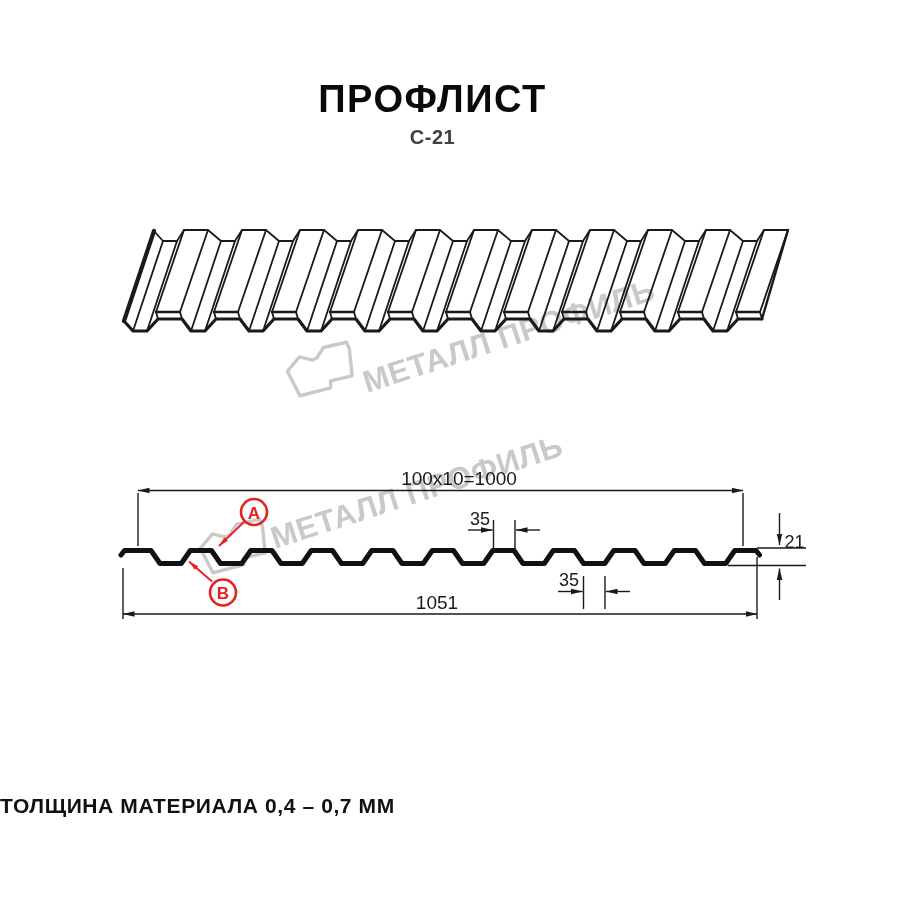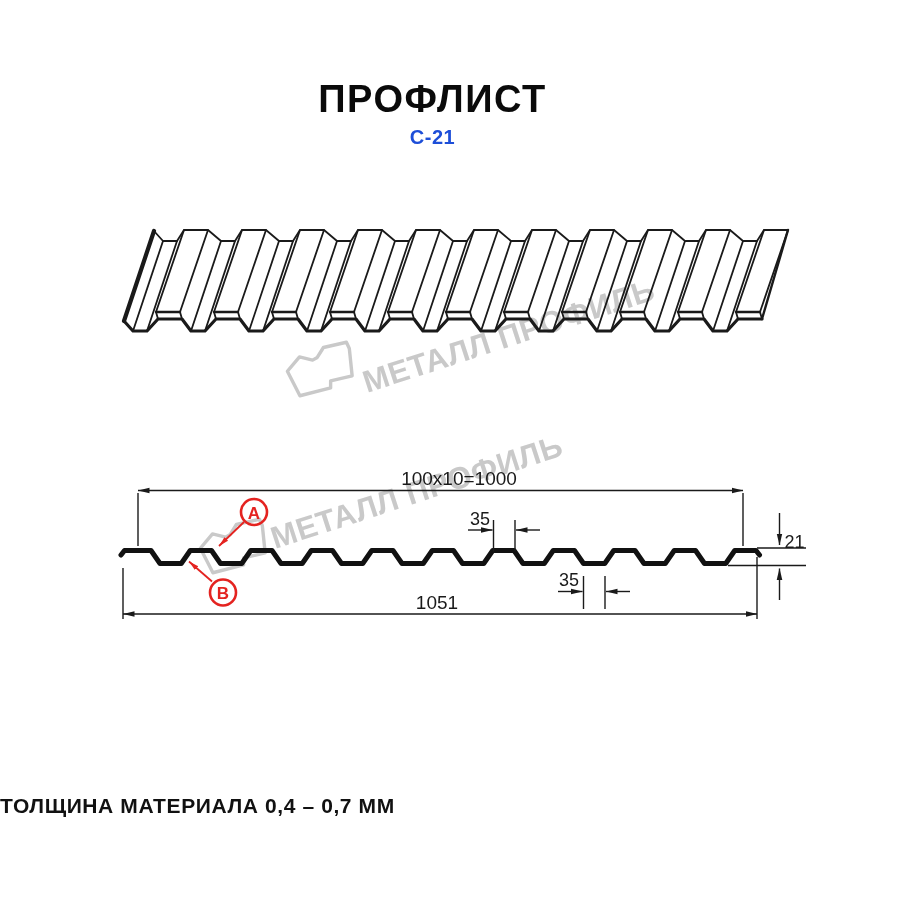--- a/index.html
+++ b/index.html
@@ -2,21 +2,21 @@
 <html style="--accent: #e42320; --wm: #c9c9c9; --ink: #1a1a1a;"><head>
 <meta charset="utf-8">
 <style>
   :root{ --ink:#1a1a1a; --accent:#e42320; --wm:#c9c9c9; }
   html,body{margin:0;padding:0;background:#fff;}
   .page{position:relative;width:865px;height:900px;background:#fff;overflow:hidden;
         font-family:"Liberation Sans","DejaVu Sans",sans-serif;color:var(--ink);}
   .title{position:absolute;top:78px;left:0;width:100%;text-align:center;
          font-size:38px;font-weight:800;letter-spacing:1.5px;color:#0a0a0a;}
   .subtitle{position:absolute;top:126px;left:0;width:100%;text-align:center;
-            font-size:20px;font-weight:600;letter-spacing:.5px;color:#1d4ed8;}
+            font-size:20px;font-weight:600;letter-spacing:.5px;color:#404040;}
   .footer{position:absolute;top:794px;left:0;width:100%;text-align:left;
           font-size:21px;font-weight:600;letter-spacing:.6px;color:#111;}
   svg{position:absolute;left:0;top:0;}
   .wm-text{font-weight:bold;font-size:31px;letter-spacing:.5px;fill:var(--wm);}
   .wm-logo{fill:none;stroke:var(--wm);stroke-width:3.4;stroke-linejoin:round;}
   .dim{stroke:var(--ink);stroke-width:1.4;fill:none;}
   .dimtxt{font-size:19px;fill:var(--ink);}
   .dimtxt-s{font-size:18px;fill:var(--ink);}
   .red-ln{stroke:var(--accent);stroke-width:1.8;fill:none;}
   .red-circ{stroke:var(--accent);stroke-width:2.6;fill:none;}

